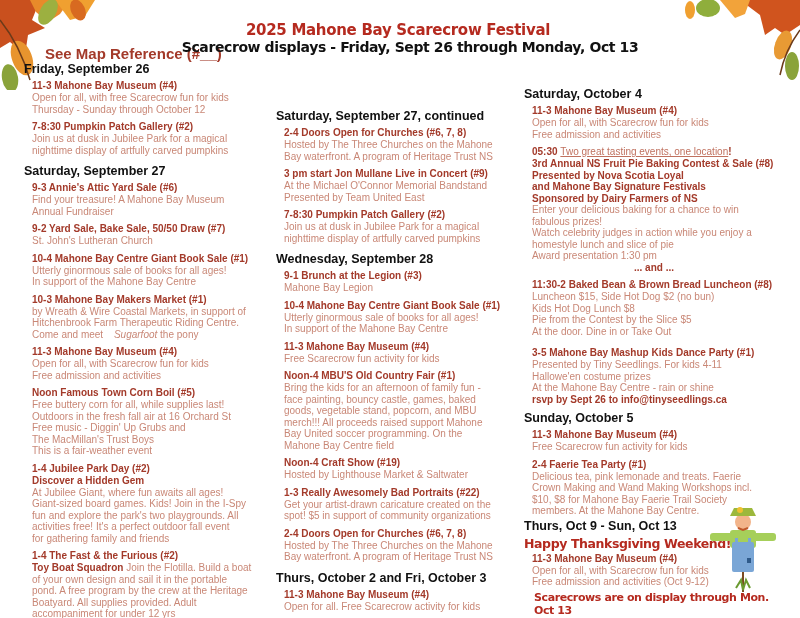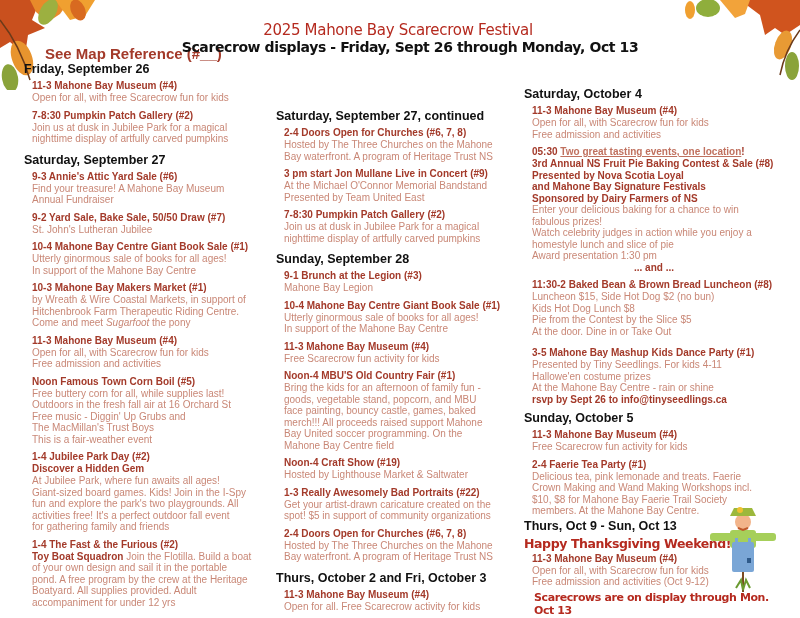--- a/index.html
+++ b/index.html
@@ -2,38 +2,38 @@
 <html><head>
 <meta charset="utf-8">
 <style>
   * { box-sizing: border-box; margin: 0; padding: 0; }
   html, body { width: 800px; height: 618px; background: #ffffff; overflow: hidden; }
   body { position: relative; font-family: "Liberation Sans", "DejaVu Sans", sans-serif; color: #c0715f; }
 
   .leaves-tl { position: absolute; left: 0; top: 0; width: 140px; height: 90px; pointer-events: none; }
   .leaves-tr { position: absolute; right: 0; top: 0; width: 120px; height: 80px; pointer-events: none; }
 
-  .header-title { position: absolute; left: 0; width: 796px; top: 21px; text-align: center; font-size: 15px; font-weight: normal; color: #b52a1f; font-family: "DejaVu Sans", sans-serif; letter-spacing: -0.3px; }
+  .header-title { position: absolute; left: 0; width: 796px; top: 21px; text-align: center; font-size: 15px; font-weight: bold; color: #b52a1f; font-family: "DejaVu Sans", sans-serif; letter-spacing: -0.3px; }
   .header-sub { position: absolute; left: 140px; width: 540px; top: 39px; text-align: center; font-size: 14px; font-weight: bold; color: #111; font-family: "DejaVu Sans", sans-serif; letter-spacing: -0.4px; }
   .map-ref { position: absolute; left: 45px; top: 45px; font-size: 15px; font-weight: bold; color: #a33a2a; }
 
   .col { position: absolute; top: 62px; }
   .col1 { left: 26px; width: 250px; }
   .col2 { left: 278px; width: 240px; top: 65px; margin-top: 44px; }
   .col3 { left: 526px; width: 250px; top: 75px; margin-top: 12px; }
 
   .day { font-size: 12.5px; font-weight: bold; color: #111; margin: 0 0 3px -2px; line-height: 15px; }
   .day.spaced { margin-top: 8px; }
   .ev { margin: 0 0 6px 6px; }
   .ev-title { font-size: 10px; font-weight: bold; color: #a33a2a; line-height: 12px; }
   .ev-line { font-size: 10px; color: #c98776; line-height: 11.5px; white-space: nowrap; }
   .ev-line.bold { font-weight: bold; color: #a33a2a; }
   .ev-line.center { text-align: center; font-weight: bold; color: #a33a2a; }
-  .ev-line em { font-style: italic; }
-  .underline { text-decoration: underline; font-weight: bold; color: #c0715f; }
+  .ev-line em { font-style: italic; margin-left: 8px; }
+  .underline { text-decoration: underline; font-weight: normal; color: #c0715f; }
   .inline-bold { font-weight: bold; color: #a33a2a; }
 
   .thanks { font-size: 12.5px; font-weight: bold; color: #b52a1f; margin: 0 0 2px -2px; line-height: 14px; font-family: "DejaVu Sans", sans-serif; letter-spacing: -0.4px; }
   .footer-note { font-size: 11px; font-weight: bold; color: #b52a1f; margin-top: 3px; margin-left: 8px; font-family: "DejaVu Sans", sans-serif; letter-spacing: -0.4px; }
 
   .scarecrow { position: absolute; left: 708px; top: 500px; width: 70px; height: 95px; }
 </style>
 </head>
 <body>
 
@@ -60,36 +60,37 @@
 
 <div class="header-title">2025 Mahone Bay Scarecrow Festival</div>
 <div class="map-ref">See Map Reference (#__)</div>
 <div class="header-sub">Scarecrow displays - Friday, Sept 26 through Monday, Oct 13</div>
 
 <div class="col col1">
   <div class="day">Friday, September 26</div>
   <div class="ev">
     <div class="ev-title">11-3   Mahone Bay Museum (#4)</div>
     <div class="ev-line">Open for all, with free Scarecrow fun for kids</div>
+    <div class="ev-line">Thursday - Sunday through October 12</div>
   </div>
   <div class="ev">
     <div class="ev-title">7-8:30   Pumpkin Patch Gallery (#2)</div>
     <div class="ev-line">Join us at dusk in Jubilee Park for a magical</div>
     <div class="ev-line">nighttime display of artfully carved pumpkins</div>
   </div>
 
   <div class="day spaced">Saturday, September 27</div>
   <div class="ev">
     <div class="ev-title">9-3   Annie's Attic Yard Sale (#6)</div>
     <div class="ev-line">Find your treasure!  A Mahone Bay Museum</div>
     <div class="ev-line">Annual Fundraiser</div>
   </div>
   <div class="ev">
     <div class="ev-title">9-2  Yard Sale, Bake Sale, 50/50 Draw (#7)</div>
-    <div class="ev-line">St. John's Lutheran Jubilee</div>
+    <div class="ev-line">St. John's Lutheran Church</div>
   </div>
   <div class="ev">
     <div class="ev-title">10-4 Mahone Bay Centre Giant Book Sale (#1)</div>
     <div class="ev-line">Utterly ginormous sale of books for all ages!</div>
     <div class="ev-line">In support of the Mahone Bay Centre</div>
   </div>
   <div class="ev">
     <div class="ev-title">10-3  Mahone Bay Makers Market (#1)</div>
     <div class="ev-line">by Wreath &amp; Wire Coastal Markets, in support of</div>
     <div class="ev-line">Hitchenbrook Farm Therapeutic Riding Centre.</div>
@@ -104,21 +105,21 @@
     <div class="ev-title">Noon   Famous Town Corn Boil (#5)</div>
     <div class="ev-line">Free buttery corn for all, while supplies last!</div>
     <div class="ev-line">Outdoors in the fresh fall air at 16 Orchard St</div>
     <div class="ev-line">Free music - Diggin' Up Grubs and</div>
     <div class="ev-line">The MacMillan's Trust Boys</div>
     <div class="ev-line">This is a fair-weather event</div>
   </div>
   <div class="ev">
     <div class="ev-title">1-4   Jubilee Park Day (#2)</div>
     <div class="ev-title">Discover a Hidden Gem</div>
-    <div class="ev-line">At Jubilee Park, where fun awaits all ages!</div>
+    <div class="ev-line">At Jubilee Giant, where fun awaits all ages!</div>
     <div class="ev-line">Giant-sized board games.  Kids! Join in the I-Spy</div>
     <div class="ev-line">fun and explore the park's two playgrounds. All</div>
     <div class="ev-line">activities free! It's a perfect outdoor fall event</div>
     <div class="ev-line">for gathering family and friends</div>
   </div>
   <div class="ev">
     <div class="ev-title">1-4   The Fast &amp; the Furious  (#2)</div>
     <div class="ev-line"><span class="inline-bold">Toy Boat Squadron</span><span> Join the Flotilla. Build a boat</span></div>
     <div class="ev-line">of your own design and sail it in the portable</div>
     <div class="ev-line">pond. A free program by the crew at the Heritage</div>
@@ -138,39 +139,39 @@
     <div class="ev-title">3 pm start   Jon Mullane Live in Concert (#9)</div>
     <div class="ev-line">At the Michael O'Connor Memorial Bandstand</div>
     <div class="ev-line">Presented by Team United East</div>
   </div>
   <div class="ev">
     <div class="ev-title">7-8:30   Pumpkin Patch Gallery (#2)</div>
     <div class="ev-line">Join us at dusk in Jubilee Park for a magical</div>
     <div class="ev-line">nighttime display of artfully carved pumpkins</div>
   </div>
 
-  <div class="day spaced">Sunday, September 28</div>
+  <div class="day spaced">Wednesday, September 28</div>
   <div class="ev">
     <div class="ev-title">9-1   Brunch at the Legion (#3)</div>
     <div class="ev-line">Mahone Bay Legion</div>
   </div>
   <div class="ev">
     <div class="ev-title">10-4 Mahone Bay Centre Giant Book Sale (#1)</div>
     <div class="ev-line">Utterly ginormous sale of books for all ages!</div>
     <div class="ev-line">In support of the Mahone Bay Centre</div>
   </div>
   <div class="ev">
     <div class="ev-title">11-3   Mahone Bay Museum (#4)</div>
     <div class="ev-line">Free Scarecrow fun activity for kids</div>
   </div>
   <div class="ev">
     <div class="ev-title">Noon-4   MBU'S Old Country Fair (#1)</div>
     <div class="ev-line">Bring the kids for an afternoon of family fun -</div>
+    <div class="ev-line">face painting, bouncy castle, games, baked</div>
     <div class="ev-line">goods, vegetable stand, popcorn, and MBU</div>
-    <div class="ev-line">face painting, bouncy castle, games, baked</div>
     <div class="ev-line">merch!!! All proceeds raised support Mahone</div>
     <div class="ev-line">Bay United soccer programming.  On the</div>
     <div class="ev-line">Mahone Bay Centre field</div>
   </div>
   <div class="ev">
     <div class="ev-title">Noon-4   Craft Show  (#19)</div>
     <div class="ev-line">Hosted by Lighthouse Market &amp; Saltwater</div>
   </div>
   <div class="ev">
     <div class="ev-title">1-3  Really Awesomely Bad Portraits (#22)</div>

